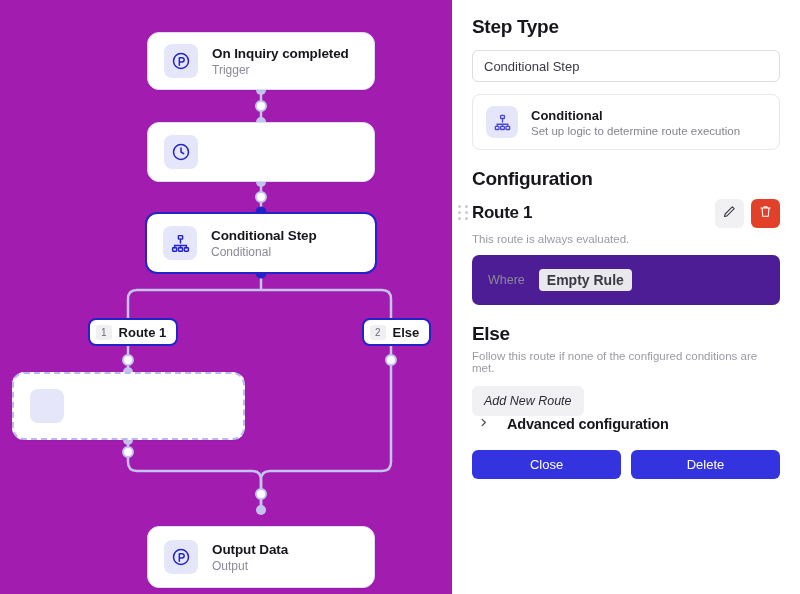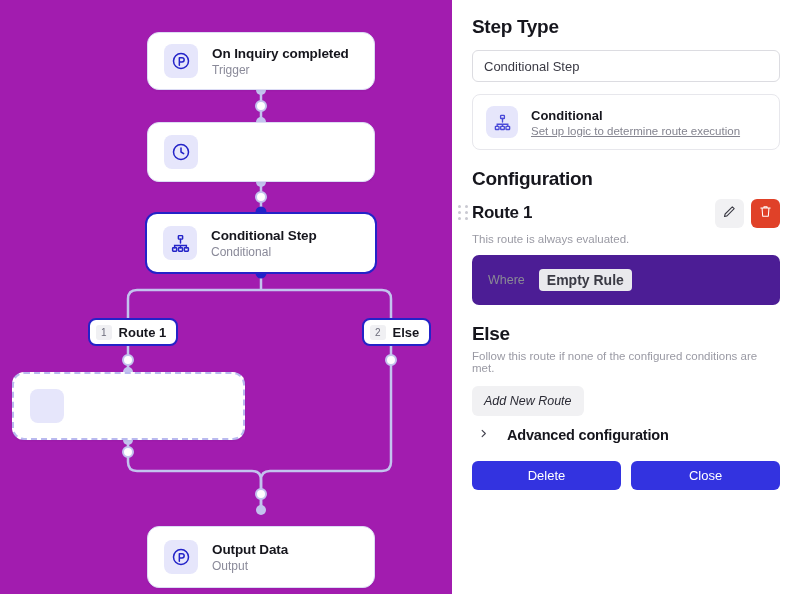--- a/index.html
+++ b/index.html
@@ -141,21 +141,21 @@
 
   .btn-light {
     margin-top: 12px;
     background: #f1f1f3; border: none; border-radius: 6px;
     font-size: 12.5px; color: #2c2c36;
     padding: 8px 12px; cursor: pointer;
     font-family: inherit;
     font-style: italic;
   }
   .adv-row {
-    margin-top: 11px; display: flex; align-items: flex-start; gap: 18px;
+    margin-top: 0; display: flex; align-items: flex-start; gap: 18px;
     padding-left: 6px; cursor: pointer;
   }
   .chev { color: #42424e; font-size: 14px; }
   .adv-label { font-size: 14.5px; font-weight: bold; color: #16161d; letter-spacing: -0.2px; }
 
   .footer-btns { display: flex; gap: 10px; margin-top: 18px; }
   .btn-primary {
     flex: 1; height: 29px;
     background: #3333e0; border: none; border-radius: 6px;
     color: #ffffff; font-size: 13px; cursor: pointer;
@@ -287,21 +287,21 @@
         <svg width="19" height="19" viewBox="0 0 24 24" fill="none" stroke="#4a4ad8" stroke-width="1.7">
           <rect x="9.6" y="3" width="4.8" height="4" rx="0.7"></rect>
           <rect x="3" y="16.8" width="4.6" height="4" rx="0.7"></rect>
           <rect x="9.7" y="16.8" width="4.6" height="4" rx="0.7"></rect>
           <rect x="16.4" y="16.8" width="4.6" height="4" rx="0.7"></rect>
           <path d="M12 7v4.4M5.3 16.8v-2.6h13.4v2.6M12 14.2v2.6" stroke-linecap="round"></path>
         </svg>
       </span>
       <span>
         <span class="type-name" style="display:block;">Conditional</span>
-        <span class="type-desc" style="display:block;text-decoration:underline;">Set up logic to determine route execution</span>
+        <span class="type-desc" style="display:block;">Set up logic to determine route execution</span>
       </span>
     </div>
 
     <div class="section-h">Configuration</div>
 
     <div class="route-row">
       <span class="drag-handle">
         <i></i>
           <i></i>
           <i></i>
@@ -343,17 +343,17 @@
     <div class="adv-row">
       <span class="chev">
         <svg width="11" height="13" viewBox="0 0 24 24" fill="none" stroke="#42424e" stroke-width="2.4" stroke-linecap="round" stroke-linejoin="round">
           <path d="M9 5l7 7-7 7"></path>
         </svg>
       </span>
       <span class="adv-label">Advanced configuration</span>
     </div>
 
     <div class="footer-btns">
+      <button class="btn-primary">Close</button>
       <button class="btn-primary">Delete</button>
-      <button class="btn-primary">Close</button>
     </div>
   </div>
 </div>
 
 </body></html>

